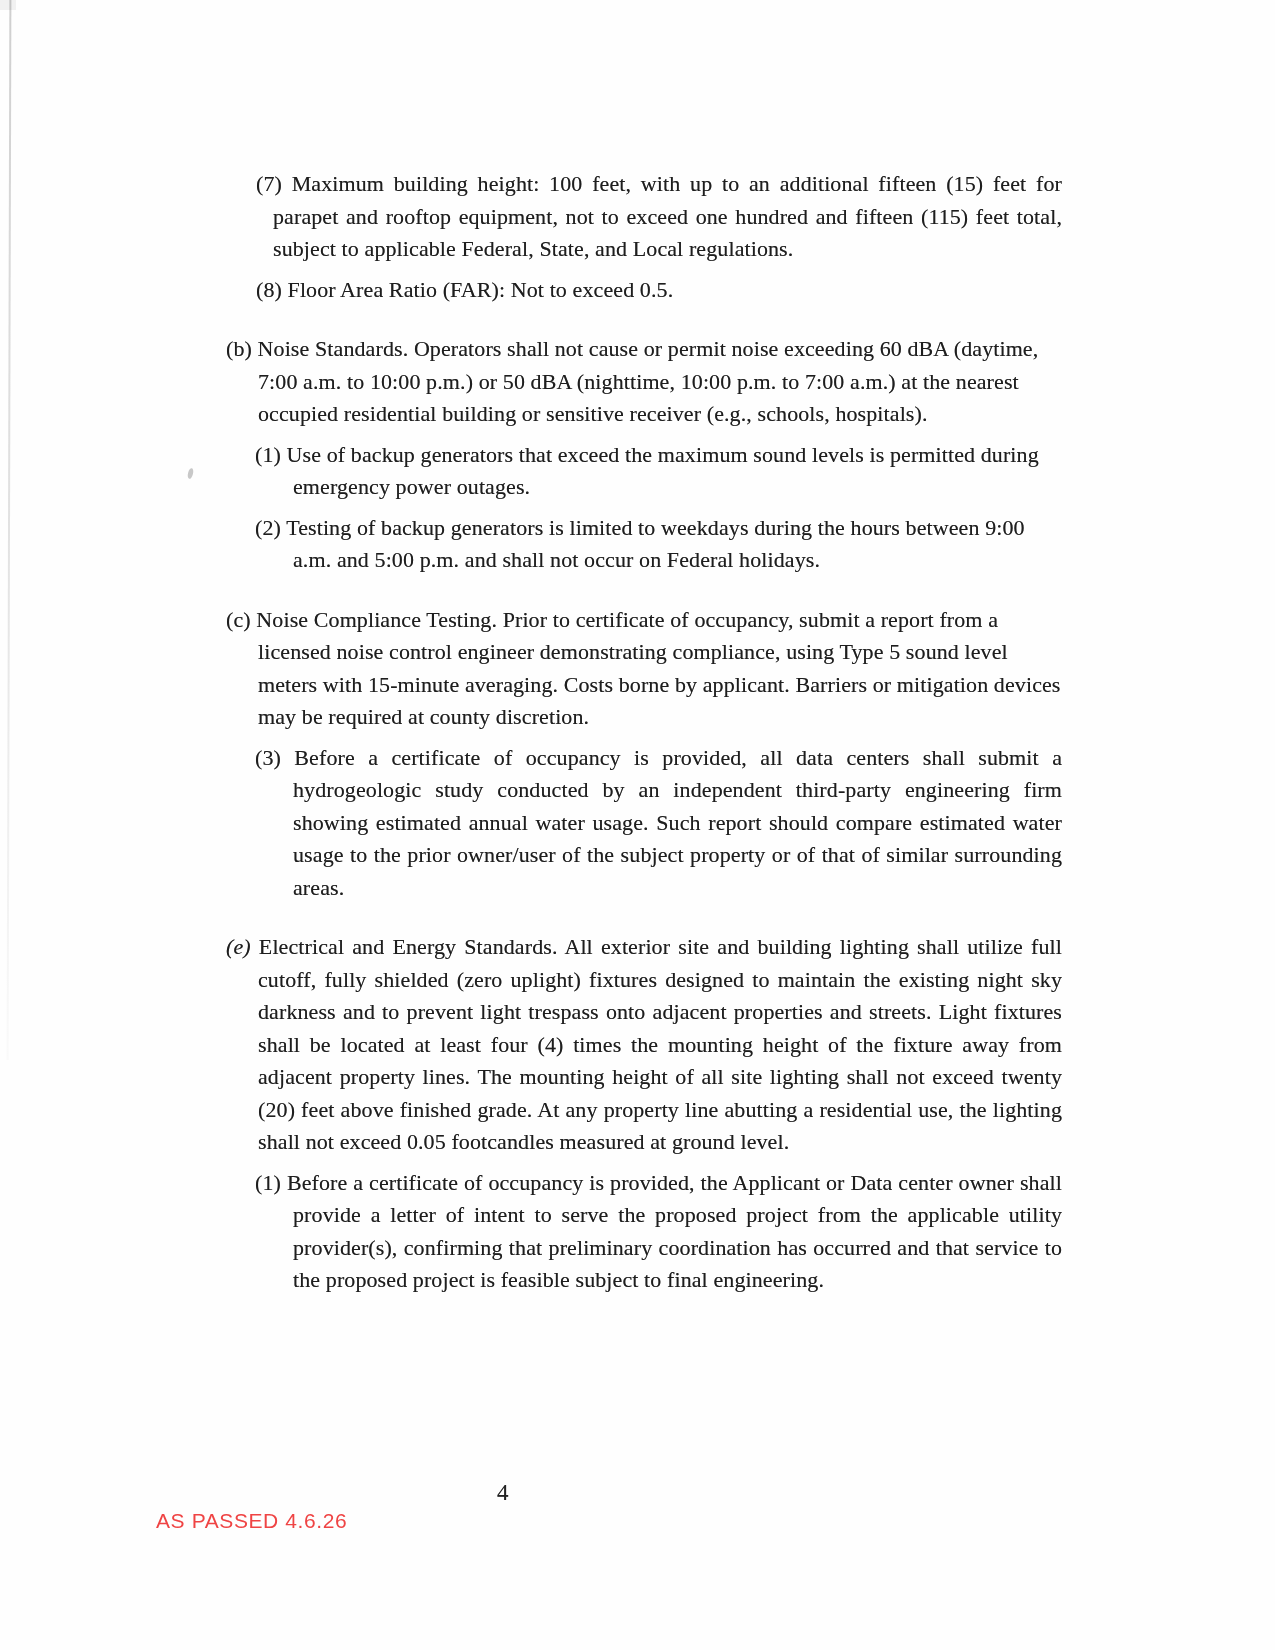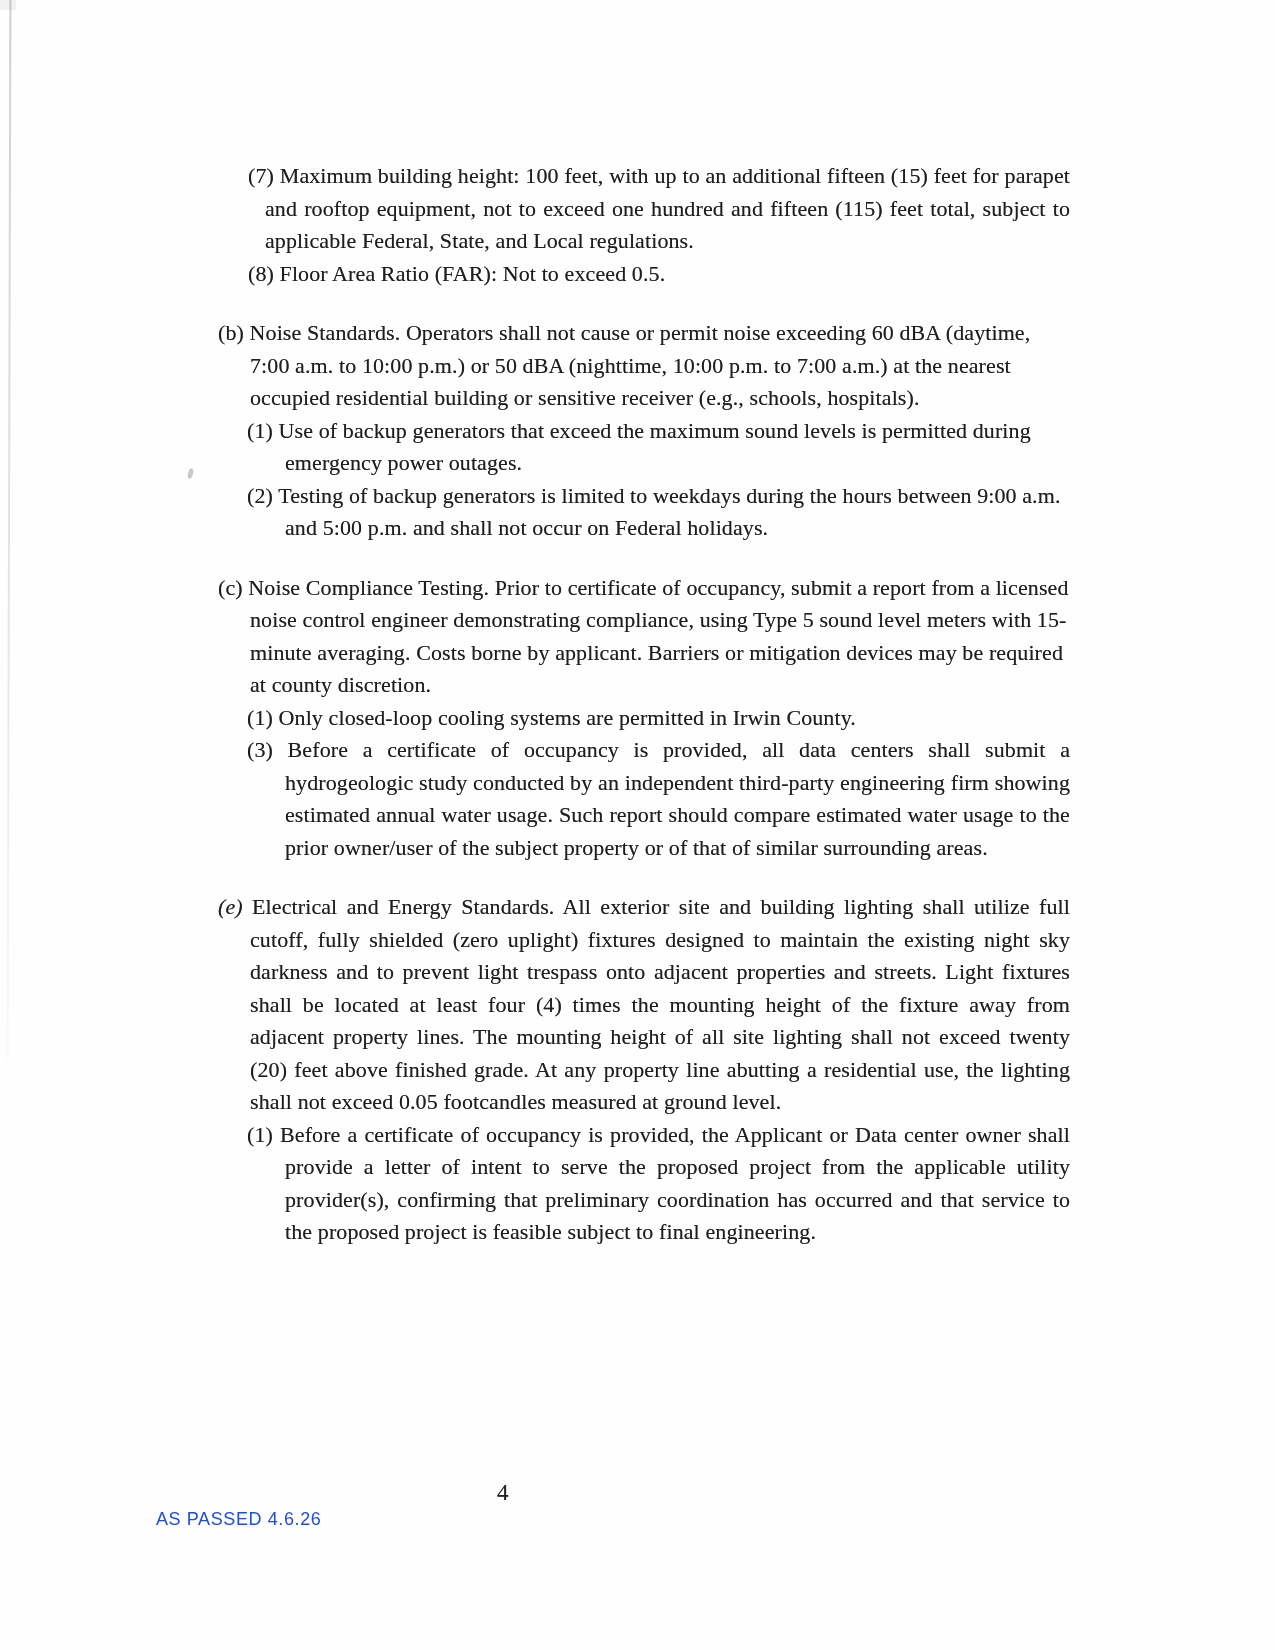--- a/index.html
+++ b/index.html
@@ -52,21 +52,21 @@
     position: absolute;
     left: 218px;
     top: 160px;
     width: 852px;
     font-size: 22px;
     line-height: 32.5px;
     letter-spacing: 0.1px;
     text-shadow: 0 0 0.5px rgba(30,30,30,0.55);
   }
   .para {
-    margin: 0;
+    margin: 8px;
   }
   .p-top {
     padding-left: 47px;
     text-indent: -17px;
   }
   .p-section {
     padding-left: 32px;
     text-indent: -32px;
     margin-top: 27px;
   }
@@ -91,23 +91,23 @@
     top: 1480px;
     font-size: 23px;
     color: #222;
     text-shadow: 0 0 0.5px rgba(30,30,30,0.5);
   }
   .footer-stamp {
     position: absolute;
     left: 156px;
     top: 1509px;
     font-family: "Liberation Sans", "DejaVu Sans", sans-serif;
-    font-size: 18px;
+    font-size: 21px;
     letter-spacing: 0.6px;
-    color: #1d4ed8;
+    color: #ef4444;
   }
 </style>
 </head>
 <body>
 
 <div class="page">
 
   <div class="artifact-left-line"></div>
   <div class="artifact-corner"></div>
   <div class="artifact-mark"></div>
@@ -136,24 +136,20 @@
       <span class="marker">(2)</span>
       <span>Testing of backup generators is limited to weekdays during the hours between 9:00 a.m. and 5:00 p.m. and shall not occur on Federal holidays.</span>
     </p>
 
     <p class="para p-section">
       <span class="marker">(c)</span>
       <span class="title">Noise Compliance Testing.</span>
       <span>Prior to certificate of occupancy, submit a report from a licensed noise control engineer demonstrating compliance, using Type 5 sound level meters with 15-minute averaging. Costs borne by applicant. Barriers or mitigation devices may be required at county discretion.</span>
     </p>
 
-    <p class="para p-sub">
-      <span class="marker">(1)</span>
-      <span>Only closed-loop cooling systems are permitted in Irwin County.</span>
-    </p>
     <p class="para p-sub justify">
       <span class="marker">(3)</span>
       <span>Before a certificate of occupancy is provided, all data centers shall submit a hydrogeologic study conducted by an independent third-party engineering firm showing estimated annual water usage. Such report should compare estimated water usage to the prior owner/user of the subject property or of that of similar surrounding areas.</span>
     </p>
 
     <p class="para p-section justify">
       <span class="marker marker-italic">(e)</span>
       <span class="title">Electrical and Energy Standards.</span>
       <span>All exterior site and building lighting shall utilize full cutoff, fully shielded (zero uplight) fixtures designed to maintain the existing night sky darkness and to prevent light trespass onto adjacent properties and streets. Light fixtures shall be located at least four (4) times the mounting height of the fixture away from adjacent property lines. The mounting height of all site lighting shall not exceed twenty (20) feet above finished grade. At any property line abutting a residential use, the lighting shall not exceed 0.05 footcandles measured at ground level.</span>
     </p>

